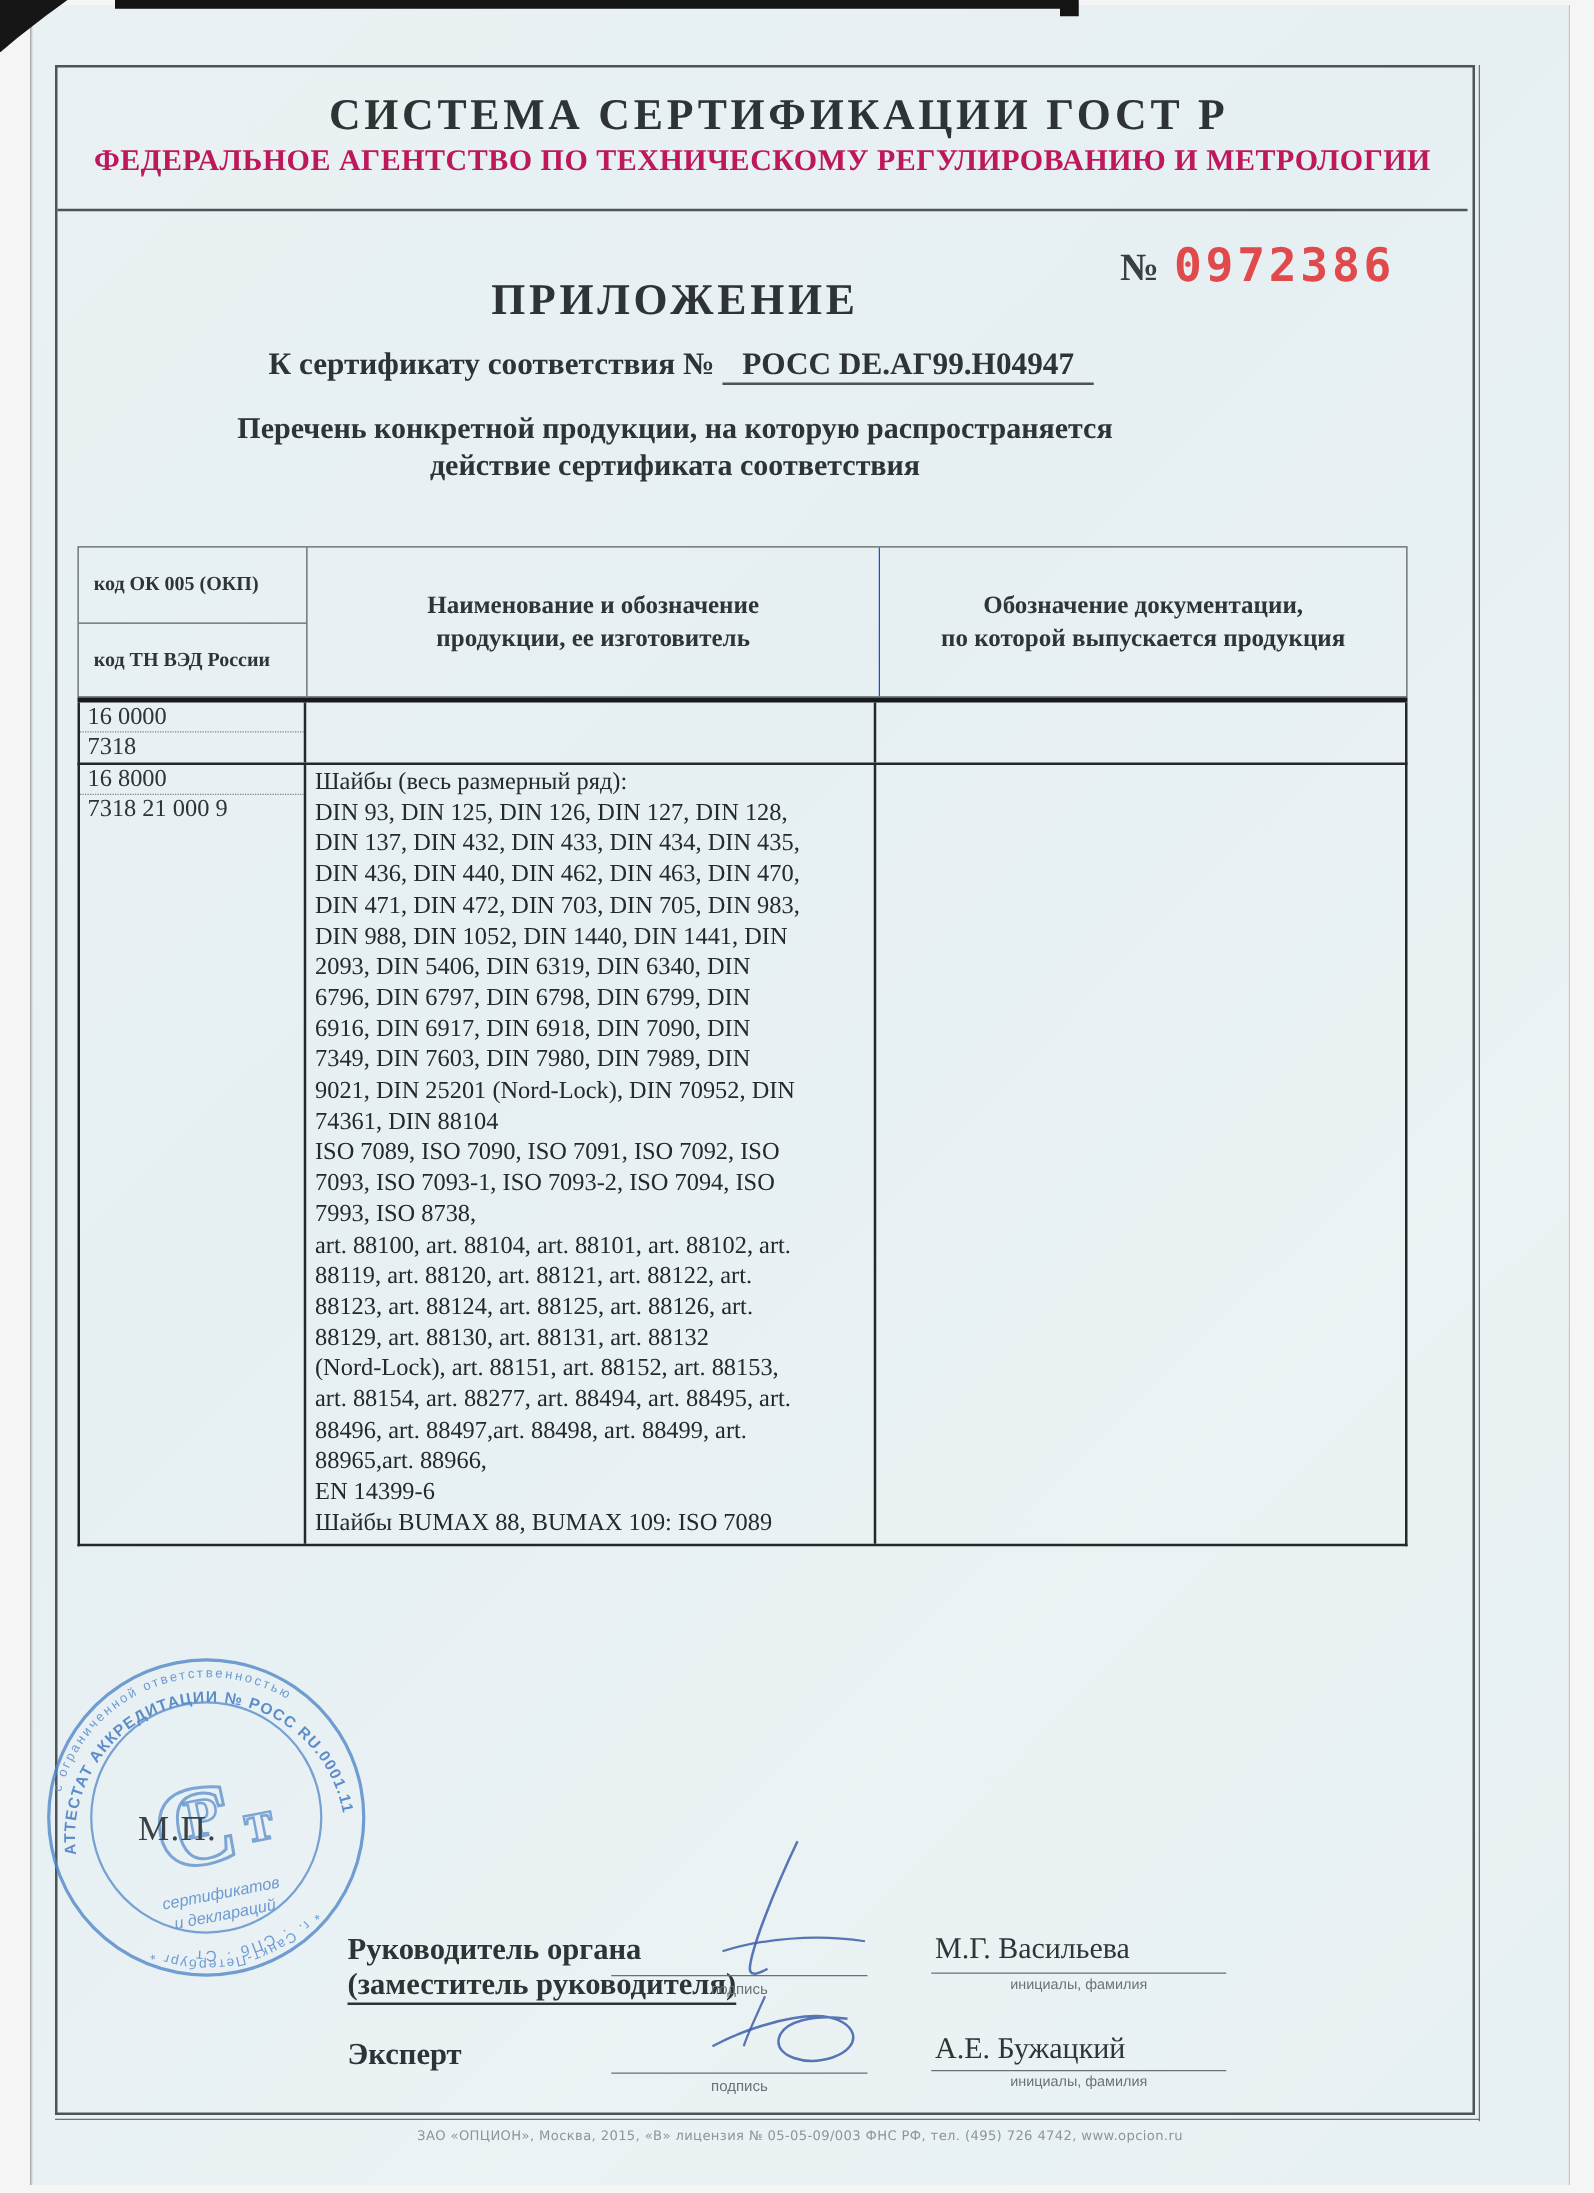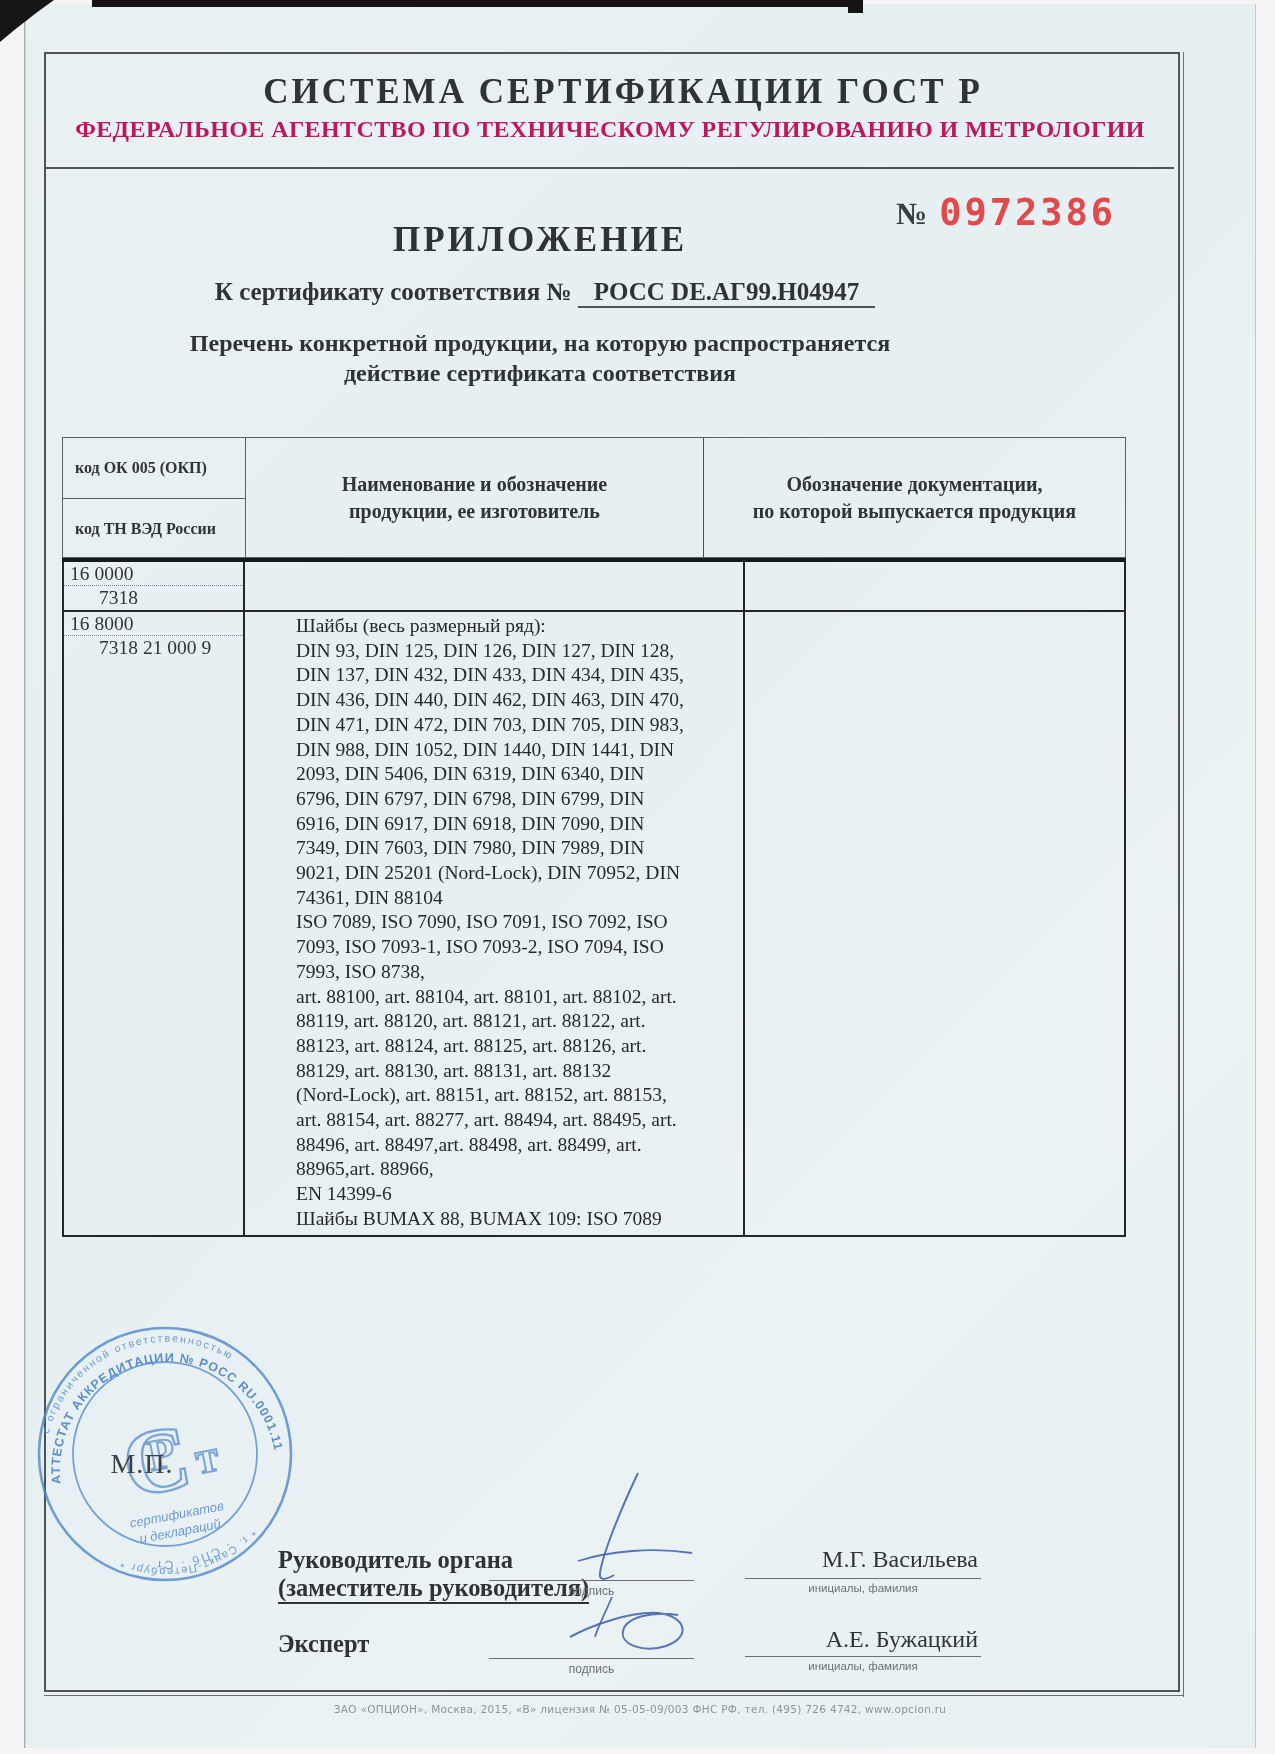--- a/index.html
+++ b/index.html
@@ -67,48 +67,48 @@
   .th1{width:183px;border-right:1px solid #5a5f63;position:relative;box-sizing:border-box;}
   .th1 .split{position:absolute;left:0;top:60px;width:100%;height:1px;background:#5a5f63;}
   .th1 .c1a,.th1 .c1b{position:absolute;left:0;width:100%;height:60px;display:flex;align-items:center;
     padding-left:12px;box-sizing:border-box;font-size:16px;font-weight:bold;}
   .th1 .c1a{top:0;} .th1 .c1b{top:61px;}
   .th2{width:458px;border-right:1px solid #1d4ed8;box-sizing:border-box;display:flex;flex-direction:column;
     align-items:center;justify-content:center;font-size:20px;font-weight:bold;line-height:27px;}
   .th3{flex:1;display:flex;flex-direction:column;align-items:center;justify-content:center;
     font-size:20px;font-weight:bold;line-height:27px;}
   .tsep{height:4px;background:#17191b;}
-  .trow{display:flex;border:2px solid #24282a;border-top:none;box-sizing:border-box;gap:44px;}
+  .trow{display:flex;border:2px solid #24282a;border-top:none;box-sizing:border-box;}
   .trow.r1{height:50px;}
   .trow.r2{height:625px;}
   .td1{width:181px;border-right:2px solid #24282a;box-sizing:border-box;font-size:19.5px;}
   .td2{width:456px;border-right:2px solid #24282a;box-sizing:border-box;}
   .td3{flex:1;}
   .code-top{padding:1px 6px 0 6px;height:22px;border-bottom:1.5px dotted #7d858a;box-sizing:content-box;}
-  .code-bottom{padding:1px 6px;margin-left:29px;}
+  .code-bottom{padding:1px 6px;}
   .prod{padding:2px 6px 0 7px;font-size:19.5px;line-height:24.7px;color:#24292c;}
   .prod .tline{white-space:nowrap;}
 
   
   .stamp-wrap{position:absolute;left:26px;top:1308px;width:278px;height:292px;}
   .stamp-svg{position:absolute;left:0;top:0;transform:rotate(-11deg);opacity:0.88;}
   .mp-label{position:absolute;left:82px;top:1448px;width:120px;text-align:center;
     font-size:28px;color:#3b4145;letter-spacing:1px;}
 
   
   .role1{position:absolute;left:278px;top:1546px;font-size:24.5px;font-weight:bold;line-height:28px;color:#2e3336;}
   .role1 .und{border-bottom:2.5px solid #2e3336;padding-bottom:1px;}
   .role2{position:absolute;left:278px;top:1630px;font-size:24.5px;font-weight:bold;color:#2e3336;}
   .sigline{position:absolute;height:1px;background:#6a7074;}
   .sigline.l1{left:489px;top:1580px;width:205px;}
   .sigline.l2{left:489px;top:1658px;width:205px;}
   .siglabel{position:absolute;font-family:"Liberation Sans", sans-serif;font-size:12px;color:#6b7276;text-align:center;}
   .siglabel.s1{left:489px;top:1584px;width:205px;}
   .siglabel.s2{left:489px;top:1662px;width:205px;}
-  .name{position:absolute;font-size:24px;color:#2f3437;text-align:right;}
+  .name{position:absolute;font-size:24px;color:#2f3437;text-align:left;}
   .name.n1{left:748px;top:1546px;width:230px;}
   .name.n2{left:748px;top:1626px;width:230px;}
   .nameline{position:absolute;height:1px;background:#6a7074;}
   .nameline.nl1{left:745px;top:1578px;width:236px;}
   .nameline.nl2{left:745px;top:1656px;width:236px;}
   .namelabel{position:absolute;font-family:"Liberation Sans", sans-serif;font-size:11.5px;color:#6b7276;text-align:center;}
   .namelabel.m1{left:745px;top:1582px;width:236px;}
   .namelabel.m2{left:745px;top:1660px;width:236px;}
 
   .sig-ink{position:absolute;left:540px;top:1465px;}

